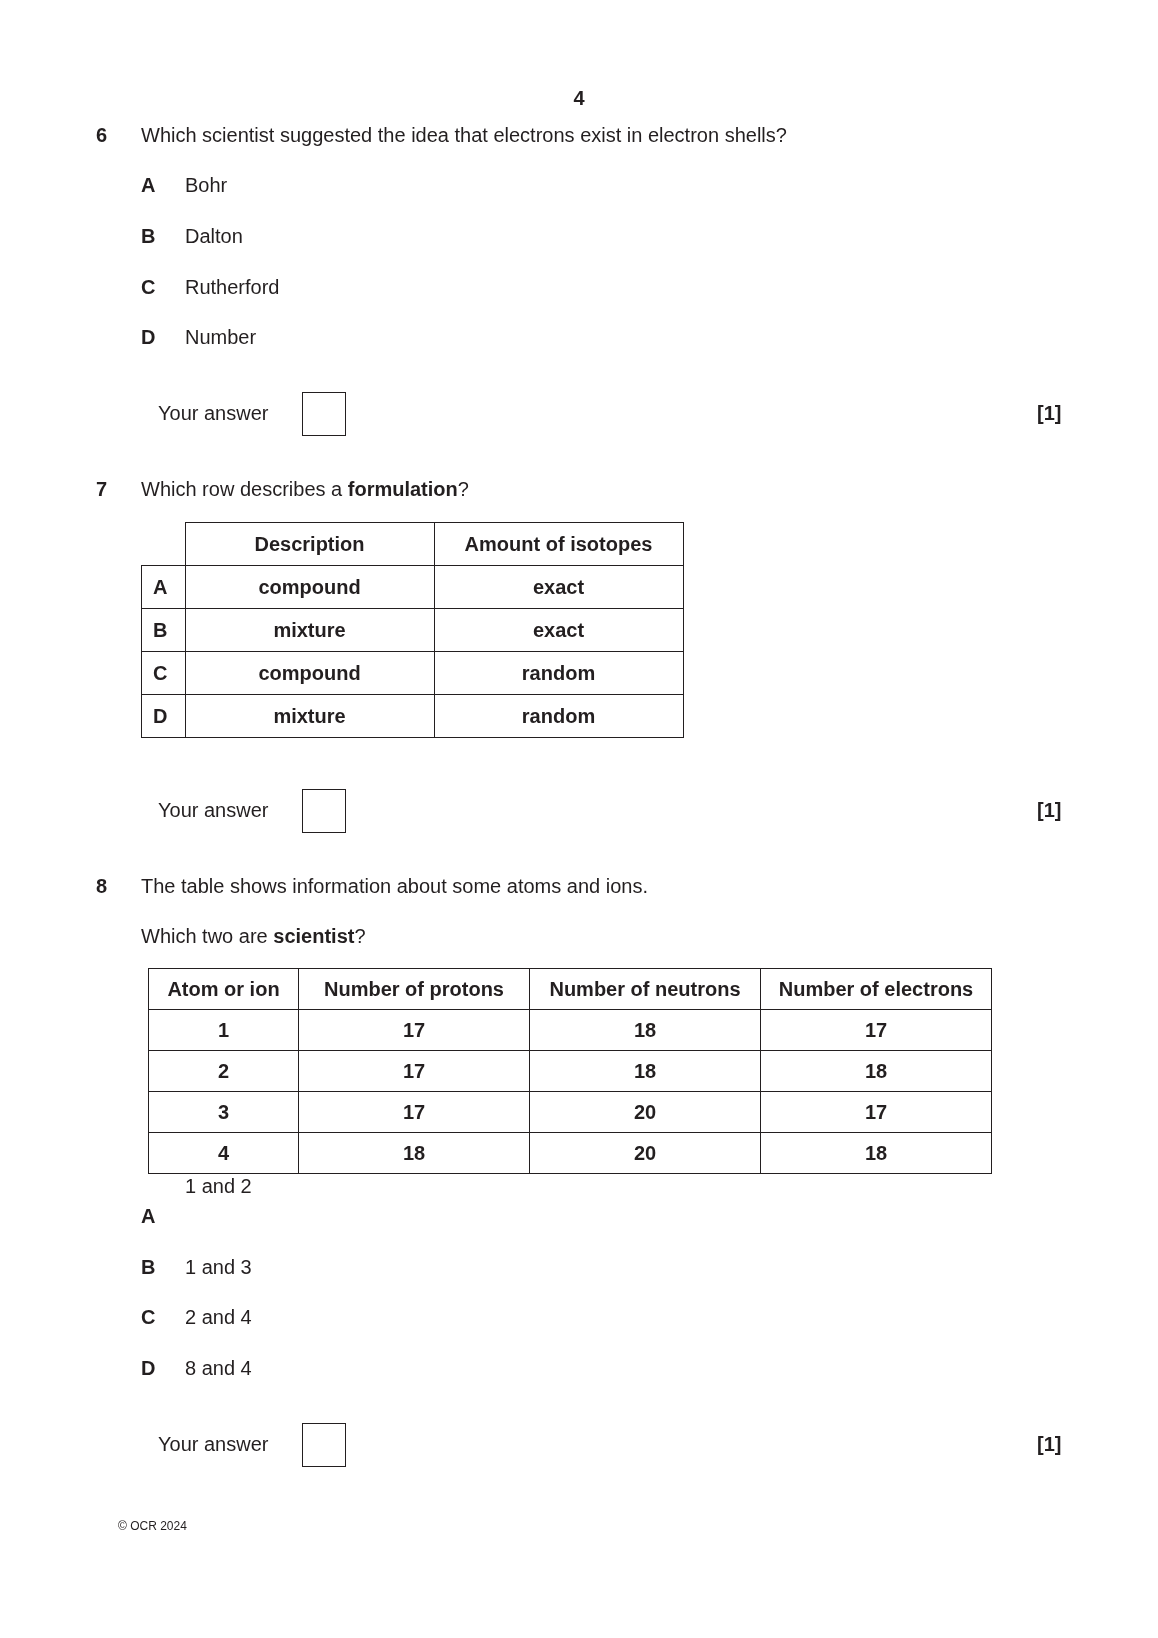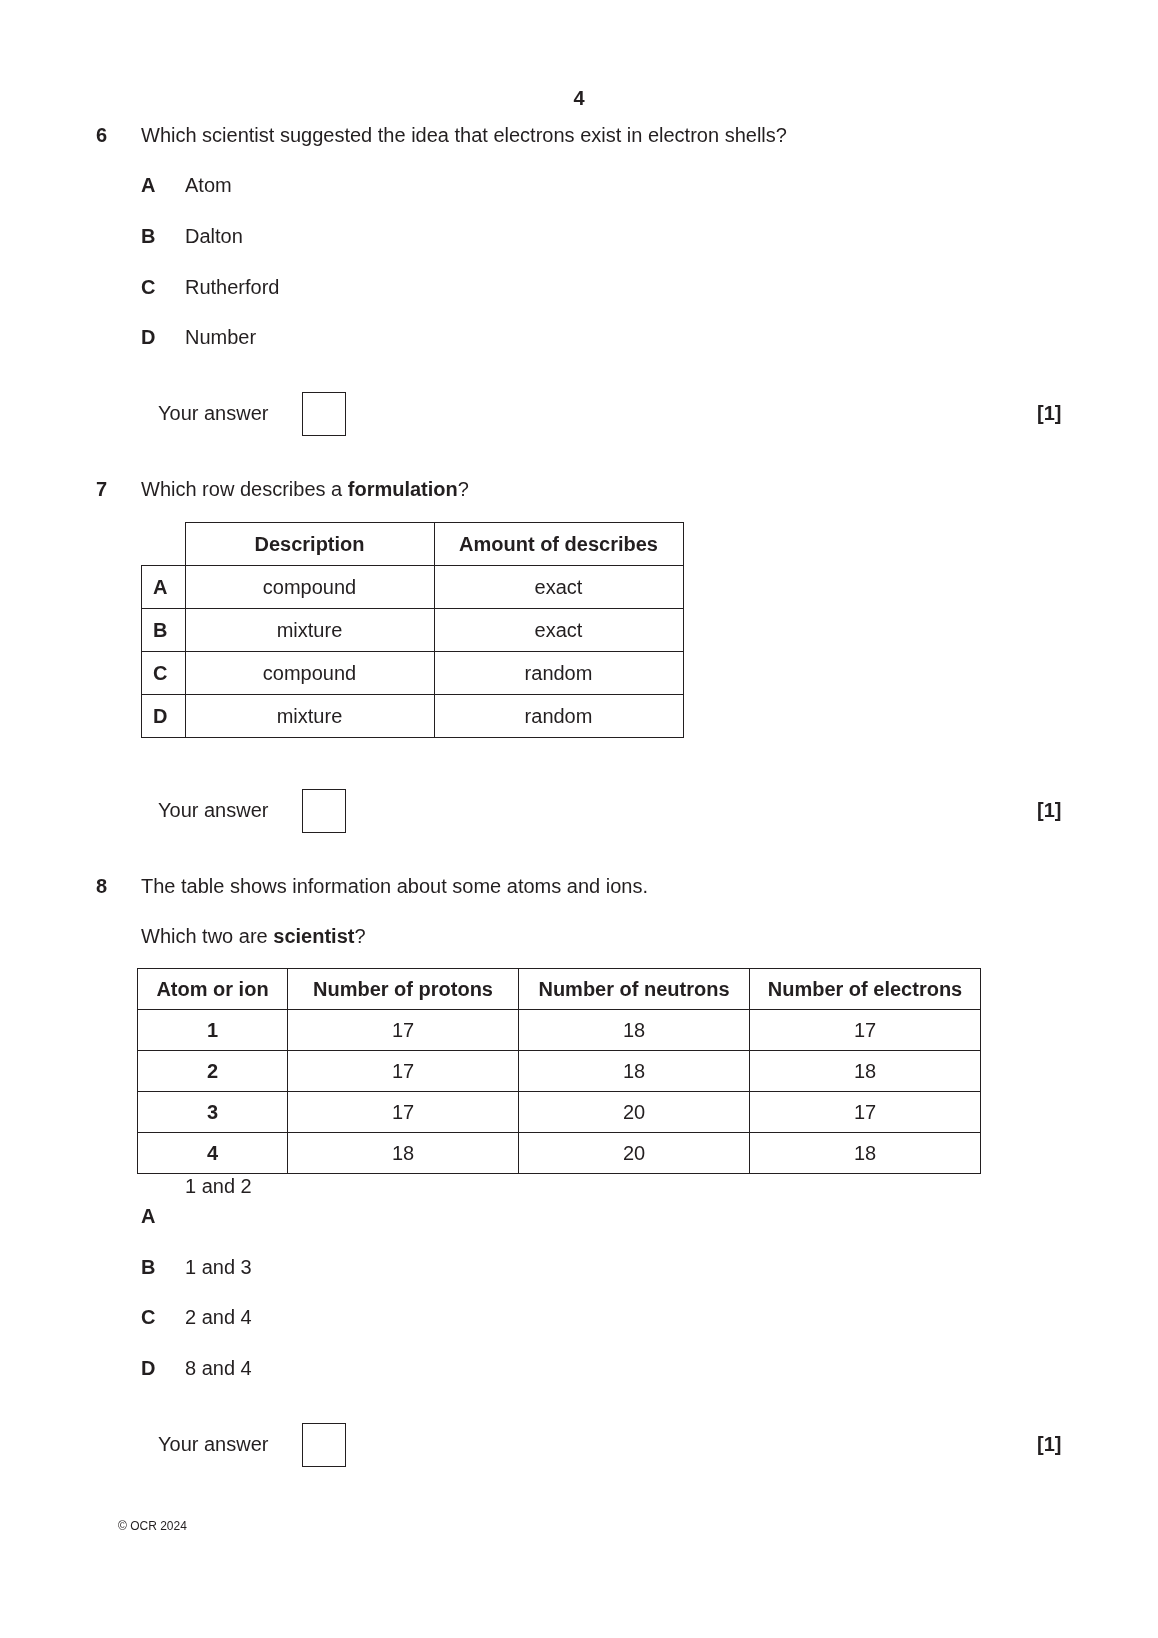--- a/index.html
+++ b/index.html
@@ -9,40 +9,40 @@
   .b { font-weight: bold; }
   .page-num { left: 0; width: 1158px; text-align: center; top: 88px; font-weight: bold; }
   .qnum { left: 96px; font-weight: bold; }
   .qtext { left: 141px; }
   .opt-letter { left: 141px; font-weight: bold; }
   .opt-text { left: 185px; }
   .answer-label { left: 158px; }
   .answer-box { position: absolute; left: 302px; width: 44px; height: 44px; border: 1px solid #231f20; box-sizing: border-box; }
   .marks { left: 1037px; font-weight: bold; }
   table { position: absolute; border-collapse: collapse; }
-  td, th { border: 1.3px solid #231f20; text-align: center; padding: 0; font-size: 20px; }
+  td, th { border: 1.3px solid #231f20; text-align: center; padding: 0; font-size: 20px; font-weight: bold; }
   th { font-weight: bold; }
   .t1 td, .t1 th { height: 42px; }
   .t1 .blank { border-top: none; border-left: none; }
   .t1 .rowlbl { font-weight: bold; width: 43px; text-align: left; padding-left: 11px; box-sizing: border-box; }
   .t2 td, .t2 th { height: 40px; }
   .t2 .rowlbl { font-weight: bold; }
   .footer { left: 118px; top: 1520px; font-size: 12px; }
 </style>
 </head>
 <body>
 
 <div class="abs page-num">4</div>
 
 <div>
   <div class="abs qnum" style="top:125px">6</div>
   <div class="abs qtext" style="top:125px">Which scientist suggested the idea that electrons exist in electron shells?</div>
 
   <div class="abs opt-letter" style="top:175px">A</div>
-  <div class="abs opt-text" style="top:175px">Atom</div>
+  <div class="abs opt-text" style="top:175px">Bohr</div>
   <div class="abs opt-letter" style="top:226px">B</div>
   <div class="abs opt-text" style="top:226px">Dalton</div>
   <div class="abs opt-letter" style="top:277px">C</div>
   <div class="abs opt-text" style="top:277px">Rutherford</div>
   <div class="abs opt-letter" style="top:327px">D</div>
   <div class="abs opt-text" style="top:327px">Number</div>
 
   <div class="abs answer-label" style="top:403px">Your answer</div>
   <div class="answer-box" style="top:392px"></div>
   <div class="abs marks" style="top:403px">[1]</div>
@@ -50,21 +50,21 @@
 
 <div>
   <div class="abs qnum" style="top:479px">7</div>
   <div class="abs qtext" style="top:479px"><span>Which row describes a </span><span class="b">formulation</span><span>?</span></div>
 
   <table class="t1" style="left:141px; top:522px;">
     <tbody>
         <tr>
       <th class="blank" style="width:43px"></th>
       <th style="width:248px">Description</th>
-      <th style="width:248px">Amount of describes</th>
+      <th style="width:248px">Amount of isotopes</th>
     </tr>
     <tr>
       <td class="rowlbl">A</td>
       <td>compound</td>
       <td>exact</td>
     </tr>
     <tr>
       <td class="rowlbl">B</td>
       <td>mixture</td>
       <td>exact</td>
@@ -85,21 +85,21 @@
   <div class="abs answer-label" style="top:800px">Your answer</div>
   <div class="answer-box" style="top:789px"></div>
   <div class="abs marks" style="top:800px">[1]</div>
 </div>
 
 <div>
   <div class="abs qnum" style="top:876px">8</div>
   <div class="abs qtext" style="top:876px">The table shows information about some atoms and ions.</div>
   <div class="abs qtext" style="top:926px"><span>Which two are </span><span class="b">scientist</span><span>?</span></div>
 
-  <table class="t2" style="left:137px; top:968px;">
+  <table class="t2" style="left:148px; top:968px;">
     <tbody>
         <tr>
       <th style="width:149px">Atom or ion</th>
       <th style="width:230px">Number of protons</th>
       <th style="width:230px">Number of neutrons</th>
       <th style="width:230px">Number of electrons</th>
     </tr>
     <tr>
       <td class="rowlbl">1</td>
       <td>17</td>

